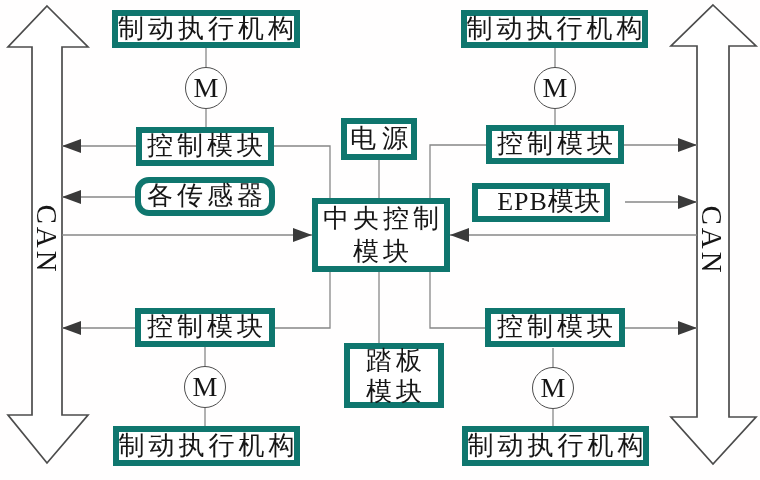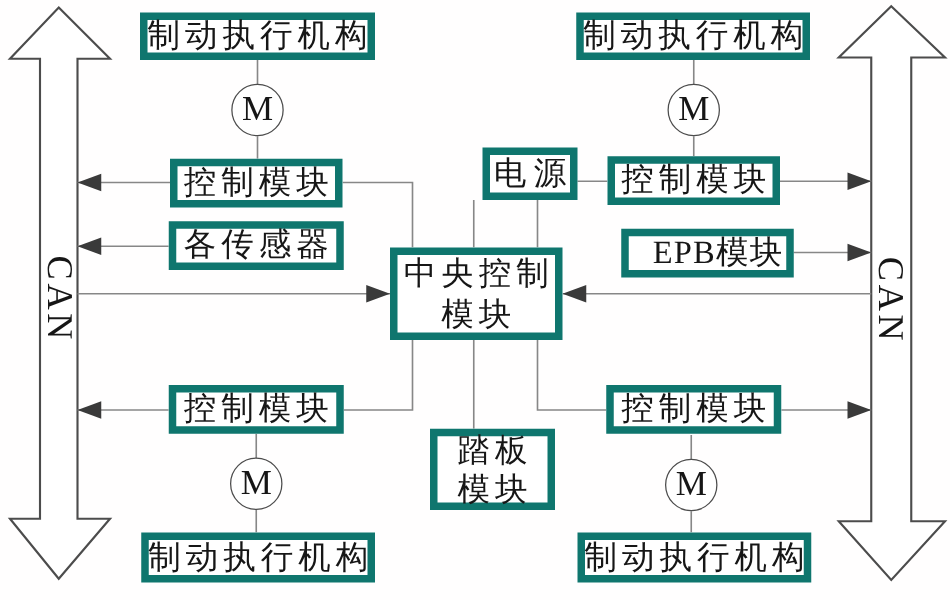--- a/index.html
+++ b/index.html
@@ -79,36 +79,36 @@
       <polygon points="697,328 678,321 678,335"></polygon>
     </g>
   </svg>
 
   <div class="canlabel" style="left:-8px;top:222px;">CAN</div>
   <div class="canlabel" style="left:657px;top:223px;">CAN</div>
 
   <div class="box" style="left:112px;top:10px;width:188px;height:38px;">制动执行机构</div>
   <div class="motor" style="left:185px;top:67px;">M</div>
   <div class="box" style="left:136px;top:127px;width:138px;height:39px;">控制模块</div>
-  <div class="box" style="left:135px;top:177px;width:140px;height:39px;">各传感器</div>
+  <div class="box" style="left:135px;top:177px;width:140px;height:39px;border-radius:14px;">各传感器</div>
 
-  <div class="box" style="left:341px;top:118px;width:76px;height:42px;letter-spacing:6px;text-indent:6px;margin-left:45px;">电源</div>
+  <div class="box" style="left:341px;top:118px;width:76px;height:42px;letter-spacing:6px;text-indent:6px;">电源</div>
   <div class="box two-line" style="left:312px;top:198px;width:138px;height:74px;">
     <span>中央控制</span>
     <span>模块</span>
   </div>
   <div class="box two-line" style="left:330px;top:343px;width:100px;height:65px;line-height:31px;margin-left:14px;">
     <span>踏板</span>
     <span>模块</span>
   </div>
 
   <div class="box" style="left:461px;top:10px;width:187px;height:38px;">制动执行机构</div>
   <div class="motor" style="left:534px;top:67px;">M</div>
   <div class="box" style="left:486px;top:125px;width:138px;height:39px;">控制模块</div>
-  <div class="box" style="left:497px;top:183px;width:138px;height:39px;letter-spacing:1px;text-indent:1px;padding-left:16px;">EPB模块</div>
+  <div class="box" style="left:472px;top:183px;width:138px;height:39px;letter-spacing:1px;text-indent:1px;padding-left:16px;">EPB模块</div>
 
   <div class="box" style="left:135px;top:308px;width:140px;height:39px;">控制模块</div>
   <div class="motor" style="left:184px;top:366px;">M</div>
   <div class="box" style="left:113px;top:426px;width:187px;height:40px;">制动执行机构</div>
 
   <div class="box" style="left:485px;top:308px;width:140px;height:39px;">控制模块</div>
   <div class="motor" style="left:532px;top:367px;">M</div>
   <div class="box" style="left:462px;top:426px;width:187px;height:40px;">制动执行机构</div>
 
 </div>

